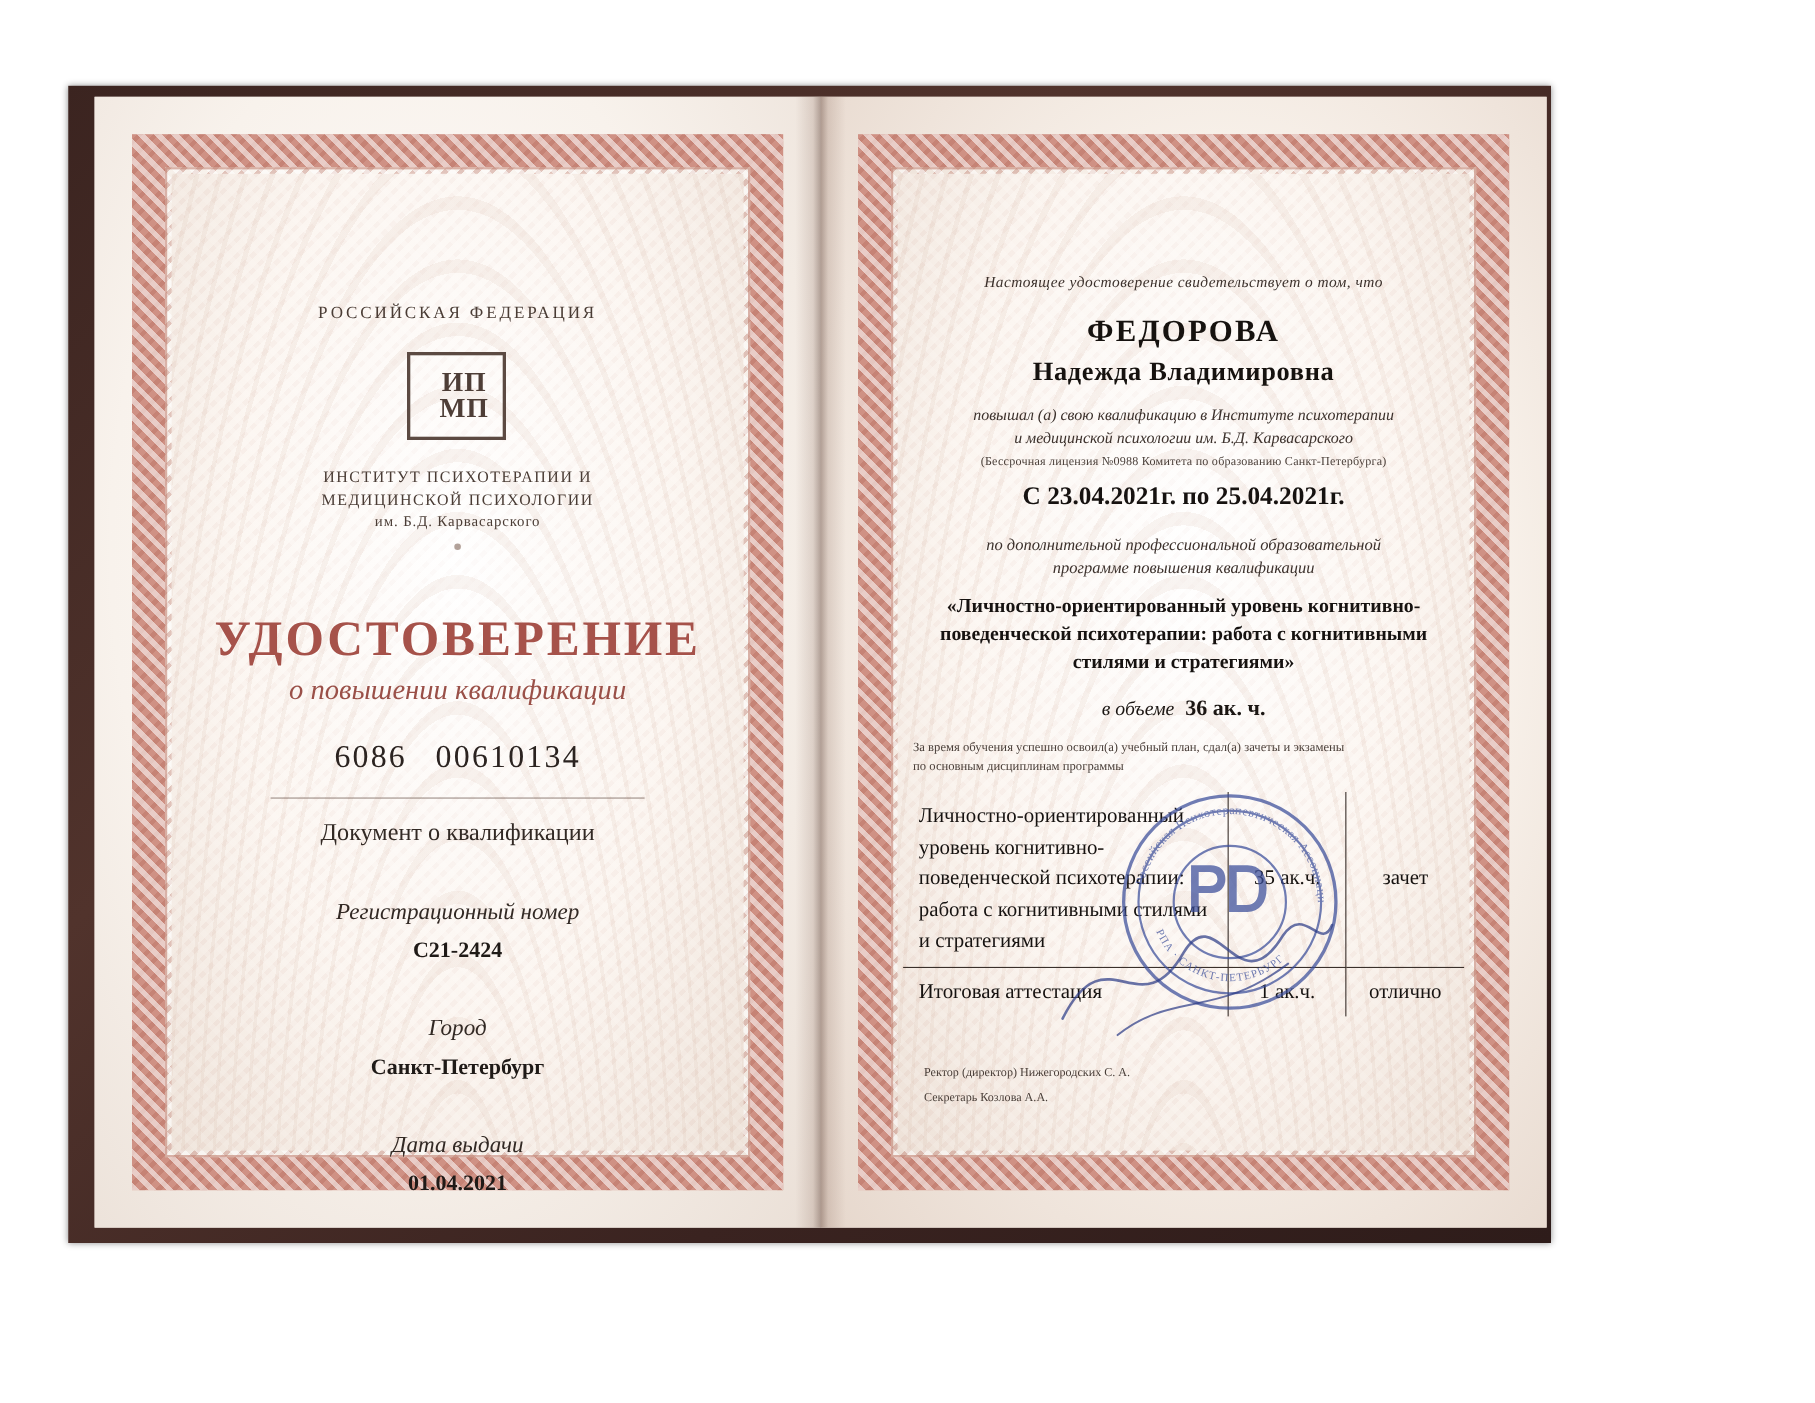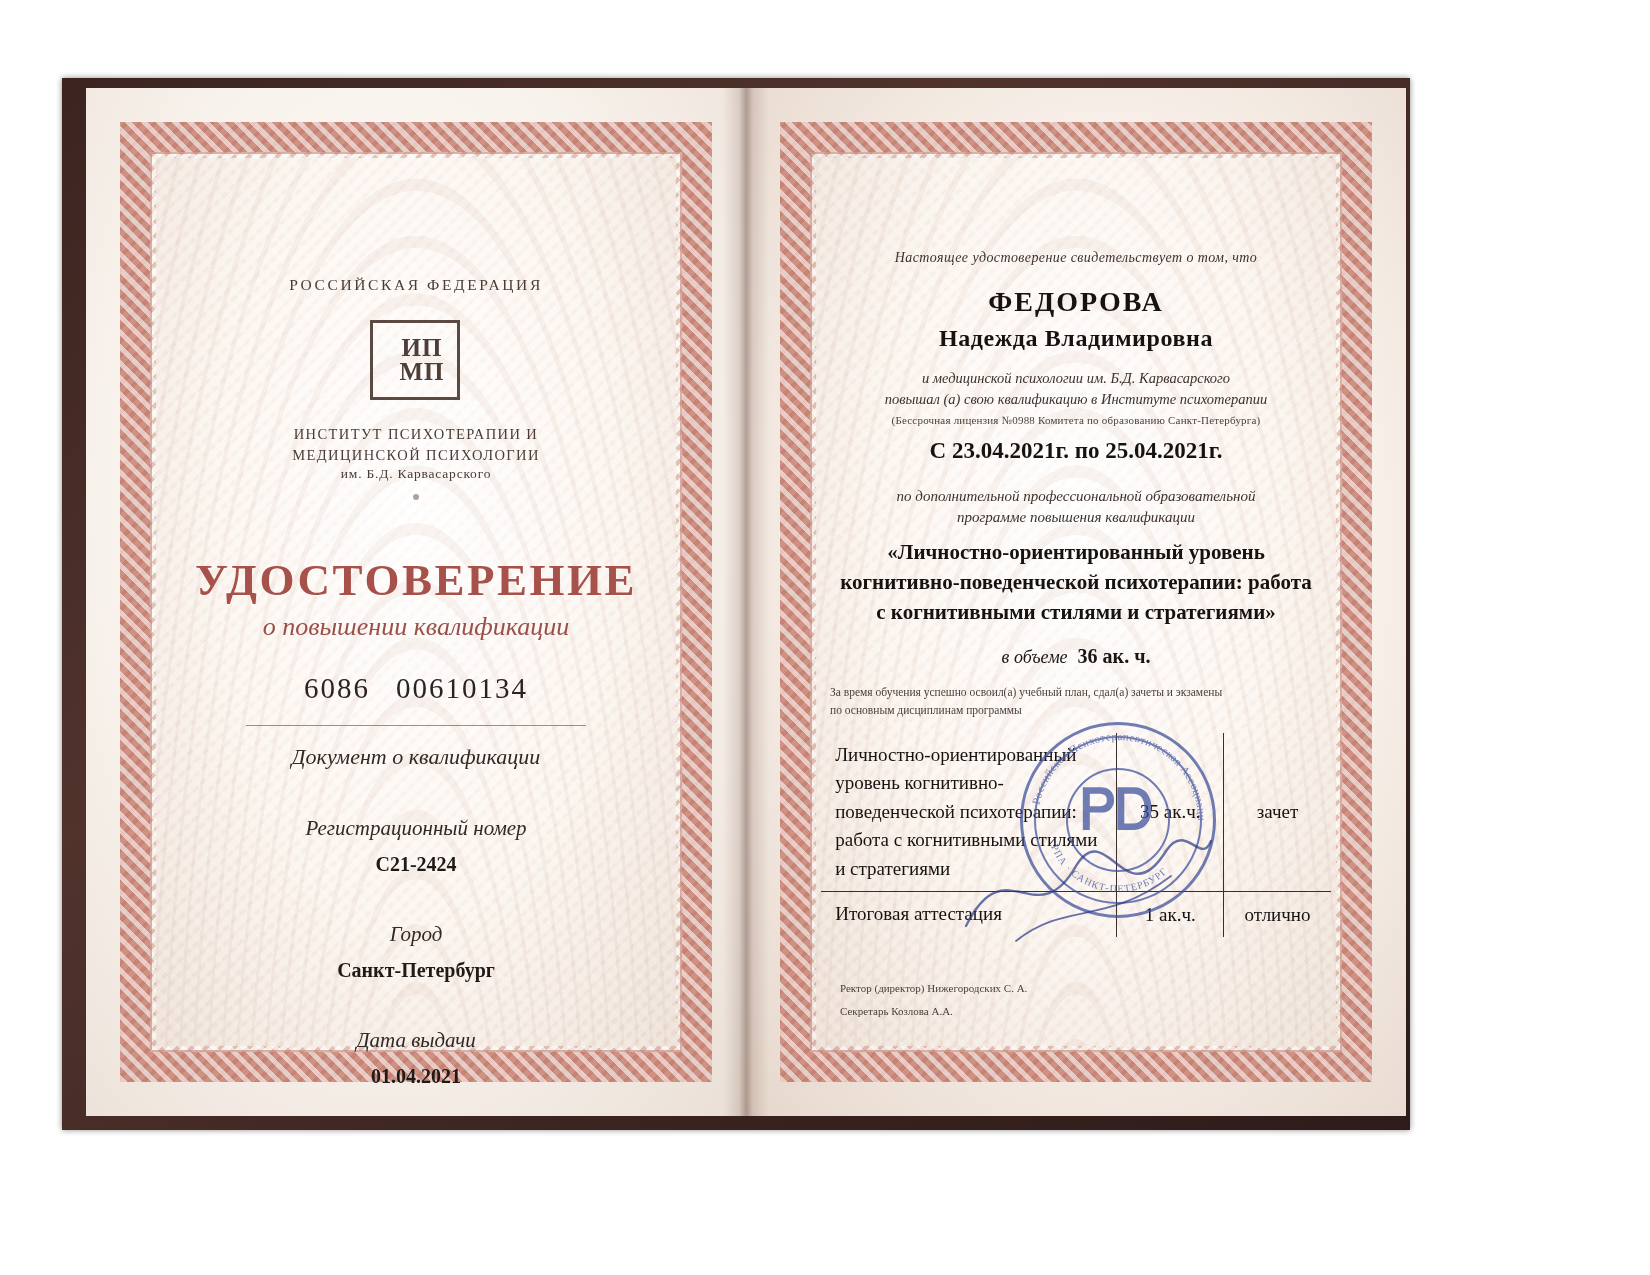--- a/index.html
+++ b/index.html
@@ -221,21 +221,20 @@
   .hr-line {
     margin: 20px auto 0;
     width: 340px;
     height: 1px;
     background: #7c6a60;
     opacity: 0.75;
   }
   .doc-kval {
     margin-top: 18px;
     font-size: 22px;
-    font-style: italic;
     color: #322924;
   }
   .field-label {
     margin-top: 46px;
     font-size: 21px;
     font-style: italic;
     color: #322924;
   }
   .field-value {
     margin-top: 12px;
@@ -289,21 +288,21 @@
   }
   .r-prog-lead {
     margin-top: 22px;
     font-size: 15px;
     font-style: italic;
     line-height: 1.4;
     color: #3c312c;
   }
   .r-prog-title {
     margin-top: 10px;
-    font-size: 21px;
+    font-size: 18px;
     font-weight: bold;
     line-height: 1.42;
     color: #161210;
     padding: 0 22px;
   }
   .r-volume {
     margin-top: 18px;
     font-size: 20px;
     color: #1b1613;
   }
@@ -486,22 +485,22 @@
         <div class="wave"></div>
 
         <div class="content">
 
           <div class="r-lead">Настоящее удостоверение свидетельствует о том, что</div>
 
           <div class="r-surname">ФЕДОРОВА</div>
           <div class="r-name">Надежда Владимировна</div>
 
           <div class="r-italic-block">
+            <div>повышал (а) свою квалификацию в Институте психотерапии</div>
             <div>и медицинской психологии им. Б.Д. Карвасарского</div>
-            <div>повышал (а) свою квалификацию в Институте психотерапии</div>
           </div>
           <div class="r-license">(Бессрочная лицензия №0988 Комитета по образованию Санкт-Петербурга)</div>
 
           <div class="r-dates">С 23.04.2021г. по 25.04.2021г.</div>
 
           <div class="r-prog-lead">
             <div>по дополнительной профессиональной образовательной</div>
             <div>программе повышения квалификации</div>
           </div>
 

